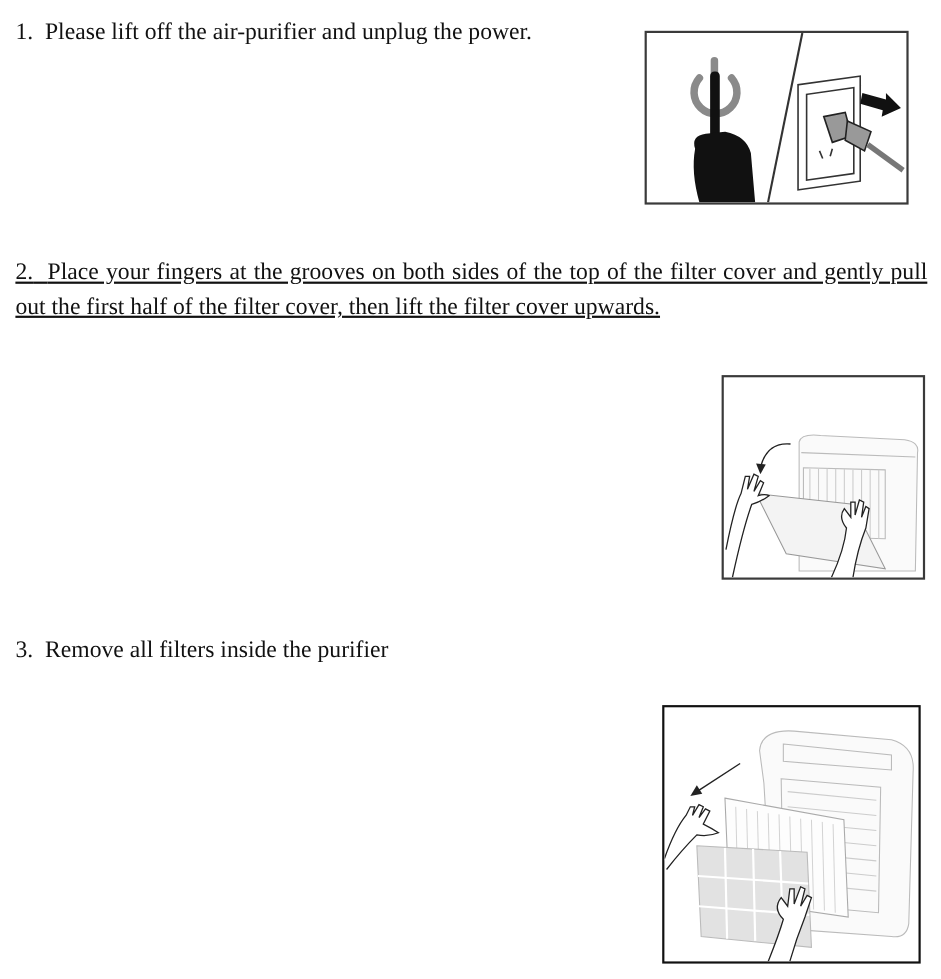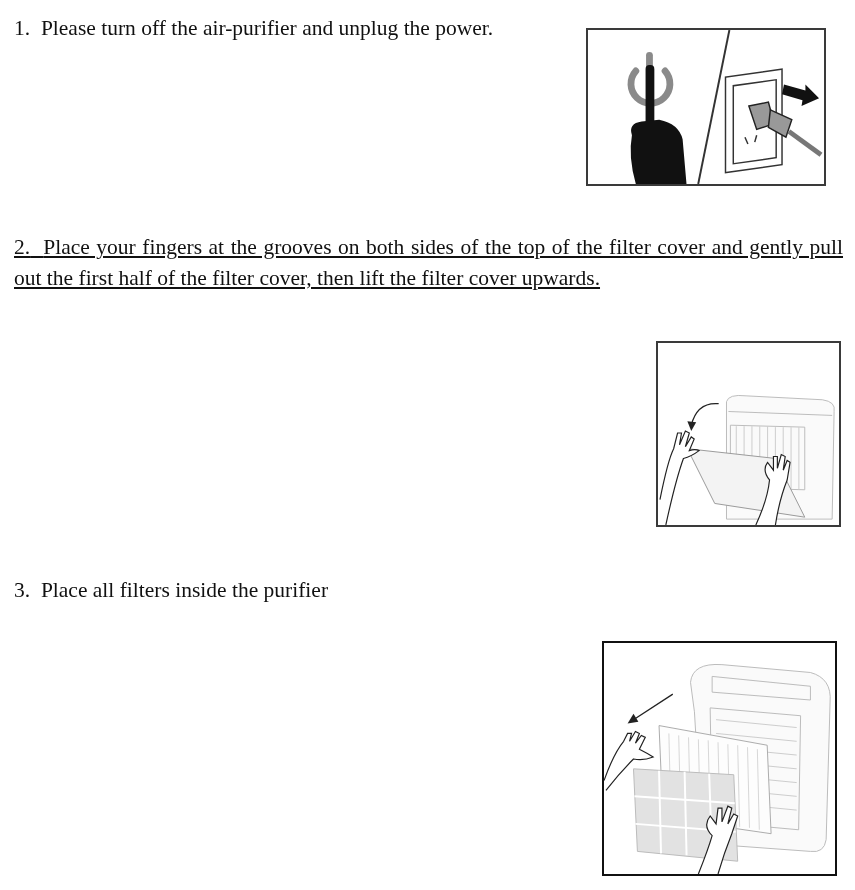--- a/index.html
+++ b/index.html
@@ -11,21 +11,21 @@
     #t3 { top: 575px; }
     .fig { position: absolute; box-sizing: border-box; border: 2px solid #3a3a3a; background: #fff; overflow: hidden; }
     #f1 { left: 586px; top: 28px; width: 240px; height: 158px; }
     #f2 { left: 656px; top: 341px; width: 185px; height: 186px; }
     #f3 { left: 602px; top: 641px; width: 235px; height: 235px; border-color: #111; }
     .fig svg { position: absolute; left: 0; top: 0; width: 100%; height: 100%; }
   </style>
 </head>
 <body>
 
-<p class="step-text" id="t1"><span>1.</span>&nbsp; <span>Please turn off the air-purifier and unplug the power.</span></p>
+<p class="step-text" id="t1"><span>1.</span>&nbsp; <span>Please lift off the air-purifier and unplug the power.</span></p>
 
 <div class="fig" id="f1">
   <svg viewBox="0 0 240 158">
 
     <line x1="144" y1="0" x2="112" y2="158" stroke="#333" stroke-width="2"></line>
 
     <g>
       <path d="M 48 42 A 20 20 0 1 0 78 42" fill="none" stroke="#8a8a8a" stroke-width="7" stroke-linecap="round"></path>
       <line x1="62" y1="26" x2="62" y2="52" stroke="#8a8a8a" stroke-width="7" stroke-linecap="round"></line>
     </g>
@@ -77,21 +77,21 @@
     <path d="M 30 108 L 120 118 L 150 178 L 58 164 Z" fill="#f3f3f3" stroke="#999" stroke-width="1"></path>
 
     <path d="M 62 62 Q 40 60 34 84" fill="none" stroke="#222" stroke-width="1.3"></path>
     <path d="M 30 80 L 34 90 L 39 81 Z" fill="#222"></path>
 
     <path d="M 2 160 Q 10 120 16 108 L 20 92 L 24 92 L 22 104 L 28 90 L 32 92 L 28 106 L 34 96 L 37 98 L 32 110 Q 38 108 42 110 Q 34 116 26 118 Q 18 140 8 186" fill="#fff" stroke="#222" stroke-width="1.2"></path>
     <path d="M 100 186 Q 112 160 114 140 Q 106 130 112 122 L 118 130 L 118 116 L 122 116 L 122 128 L 126 114 L 130 116 L 128 130 L 132 120 L 135 122 L 132 140 Q 124 160 120 186" fill="#fff" stroke="#222" stroke-width="1.2"></path>
   </svg>
 </div>
 
-<p class="step-text" id="t3"><span>3.</span>&nbsp; <span>Place all filters inside the purifier</span></p>
+<p class="step-text" id="t3"><span>3.</span>&nbsp; <span>Remove all filters inside the purifier</span></p>
 
 <div class="fig" id="f3">
   <svg viewBox="0 0 235 235">
 
     <g stroke="#bbb" fill="none" stroke-width="1">
       <path d="M 88 40 Q 90 20 120 22 L 210 30 Q 232 36 230 60 L 226 200 Q 224 214 210 212 L 100 204 L 92 70 Z" fill="#fafafa"></path>
       <path d="M 110 34 L 210 44 L 210 58 L 110 50 Z"></path>
       <path d="M 108 66 L 200 74 L 198 190 L 110 182 Z"></path>
       <g stroke="#ccc">
         <line x1="114" y1="78" x2="196" y2="86"></line>

